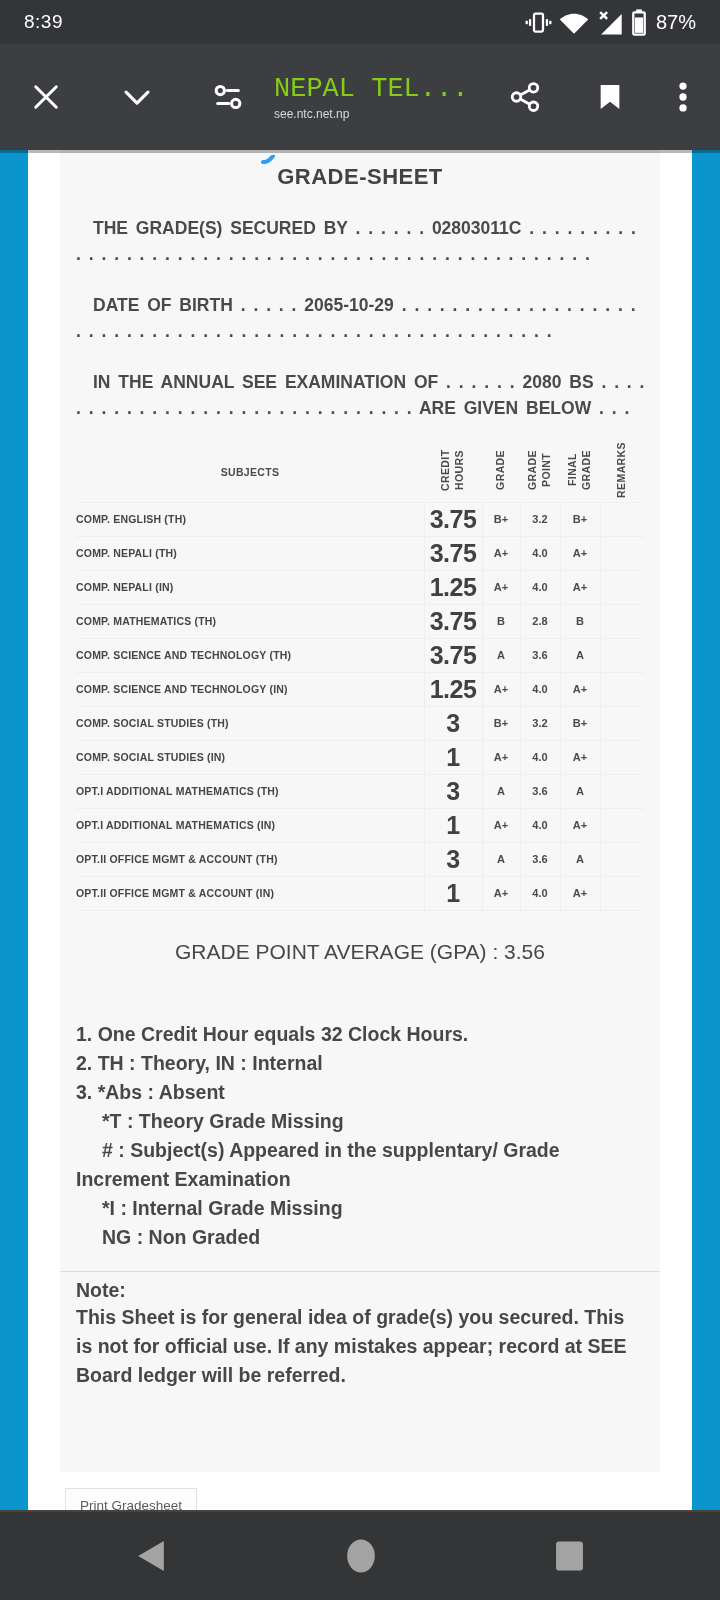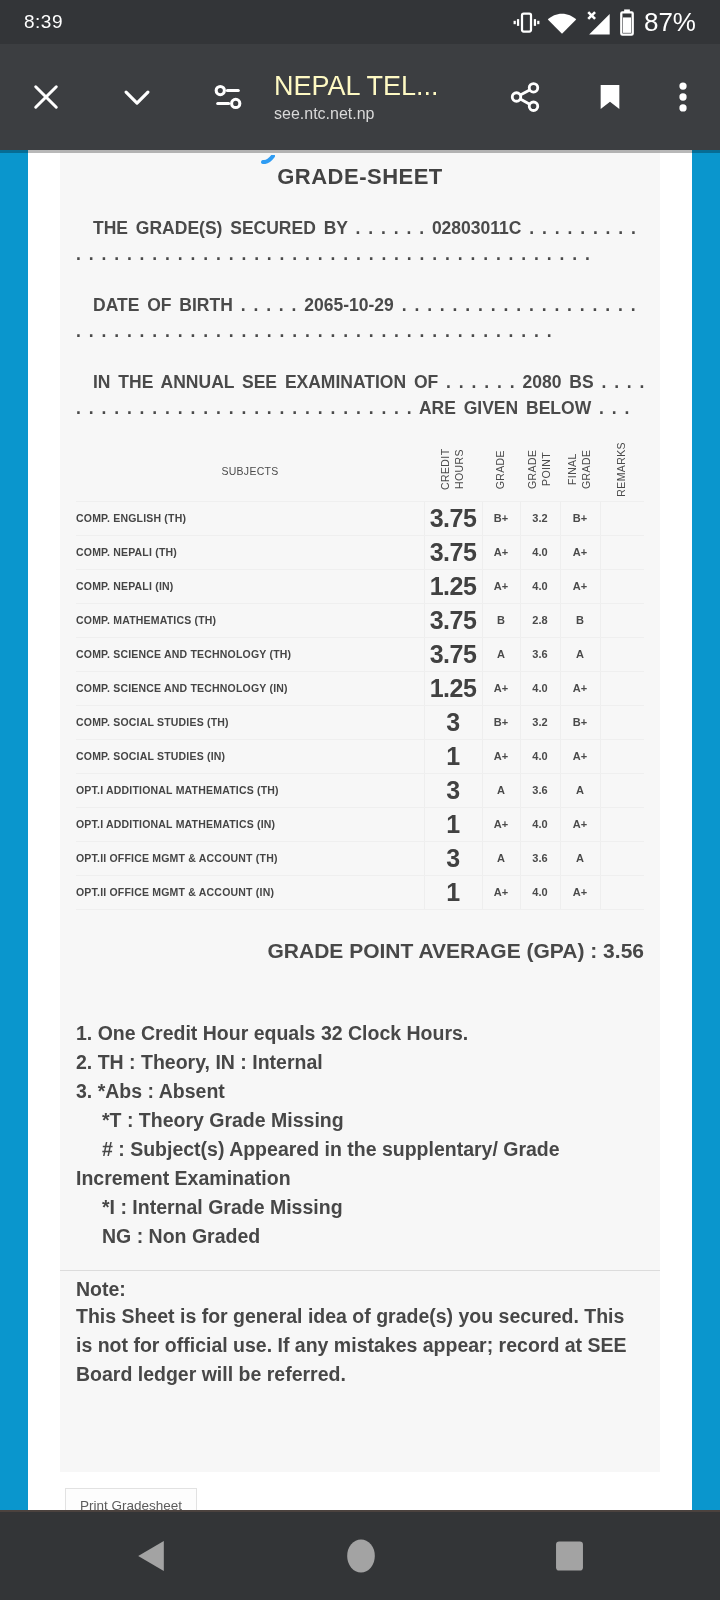--- a/index.html
+++ b/index.html
@@ -9,32 +9,32 @@
   }
   
   .status-bar{
     position:absolute;top:0;left:0;width:720px;height:44px;background:#333538;
     display:flex;align-items:center;justify-content:space-between;
     padding:0 24px;box-sizing:border-box;color:#fff;
   }
   .status-time{font-size:19px;letter-spacing:.5px;}
   .status-icons{display:flex;align-items:center;gap:7px;}
   .status-icons svg{display:block;}
-  .battery-pct{font-size:26px;margin-left:2px;}
+  .battery-pct{font-size:20px;margin-left:2px;}
   
   .toolbar{
     position:absolute;top:44px;left:0;width:720px;height:106px;background:#3c3e41;
     display:flex;align-items:center;padding:0 30px;box-sizing:border-box;
     box-shadow:0 3px 0 rgba(0,0,0,.28);z-index:5;
   }
   .tb-btn{background:none;border:none;padding:0;display:flex;align-items:center;justify-content:center;cursor:pointer;}
   .tb-btn svg{display:block;}
   .tb-title-block{flex:1;min-width:0;margin-left:28px;overflow:hidden;}
-  .tb-title{color:#fef9c3;font-size:27px;white-space:nowrap;overflow:hidden;}
-  .tb-url{color:#d9d9d9;font-size:16px;margin-top:3px;white-space:nowrap;overflow:hidden;}
+  .tb-title{color:#84cc16;font-size:27px;white-space:nowrap;overflow:hidden;font-family:Liberation Mono, monospace;}
+  .tb-url{color:#d9d9d9;font-size:12px;margin-top:3px;white-space:nowrap;overflow:hidden;}
   
   .page{position:absolute;top:150px;left:0;width:720px;height:1360px;background:#0a96cd;}
   .paper{
     position:absolute;top:0;left:28px;width:664px;height:1464px;background:#ffffff;overflow:hidden;
   }
   .blue-descender{position:absolute;top:0;left:233px;z-index:3;}
   .panel{
     position:absolute;top:0;left:32px;width:600px;height:1322px;background:#f7f7f7;
     padding:0 16px;box-sizing:border-box;overflow:hidden;color:#474747;
   }
@@ -46,33 +46,33 @@
   .info-block .l2{white-space:nowrap;overflow:hidden;}
   
   table.grades{width:100%;border-collapse:collapse;margin-top:21px;table-layout:fixed;}
   table.grades col.c-sub{width:auto;}
   table.grades col.c-credit{width:58px;}
   table.grades col.c-grade{width:38px;}
   table.grades col.c-point{width:40px;}
   table.grades col.c-final{width:40px;}
   table.grades col.c-rem{width:44px;}
   table.grades th,table.grades td{padding:0;border-bottom:1px solid #efefef;}
-  table.grades th{height:54px;vertical-align:middle;text-align:center;font-weight:normal;color:#4a4a4a;margin-top:39px;}
+  table.grades th{height:54px;vertical-align:middle;text-align:center;font-weight:bold;color:#4a4a4a;margin-top:39px;}
   th.h-sub{text-align:left;font-size:10.5px;letter-spacing:.3px;}
   .vh{
     display:inline-block;writing-mode:vertical-rl;transform:rotate(180deg);
     max-height:58px;font-size:10.5px;line-height:1.3;letter-spacing:.4px;text-align:center;
   }
   table.grades td{height:33px;}
   td.sub{font-size:10.5px;font-weight:bold;letter-spacing:.2px;color:#454545;text-align:left;}
   td.credit{font-size:25px;font-weight:bold;color:#414141;text-align:center;padding-left:6px;letter-spacing:-.5px;}
   td.small{font-size:11px;font-weight:bold;text-align:center;color:#4a4a4a;}
   td.vline{border-left:1px solid #eeeeee;}
   
-  .gpa{margin-top:29px;text-align:right;font-size:21px;font-weight:bold;color:#484848;}
+  .gpa{margin-top:29px;text-align:center;font-size:21px;font-weight:normal;color:#484848;}
   .legend{margin-top:56px;font-size:19.5px;font-weight:bold;line-height:29px;color:#474747;}
   .legend-line{}
   .legend-line.indent{text-indent:26px;}
   .divider{border:none;border-top:1px solid #dcdcdc;margin:19px -16px 0;}
   .note-title{margin-top:7px;font-size:19.5px;font-weight:bold;}
   .note-body{margin-top:1px;font-size:19.5px;font-weight:bold;line-height:29px;}
   .print-btn{
     position:absolute;left:37px;top:1338px;background:#fdfdfd;border:1px solid #e2e2e2;
     padding:9px 14px 11px;font-family:"Liberation Sans",sans-serif;font-size:13.5px;color:#5c5c5c;cursor:pointer;
   }

